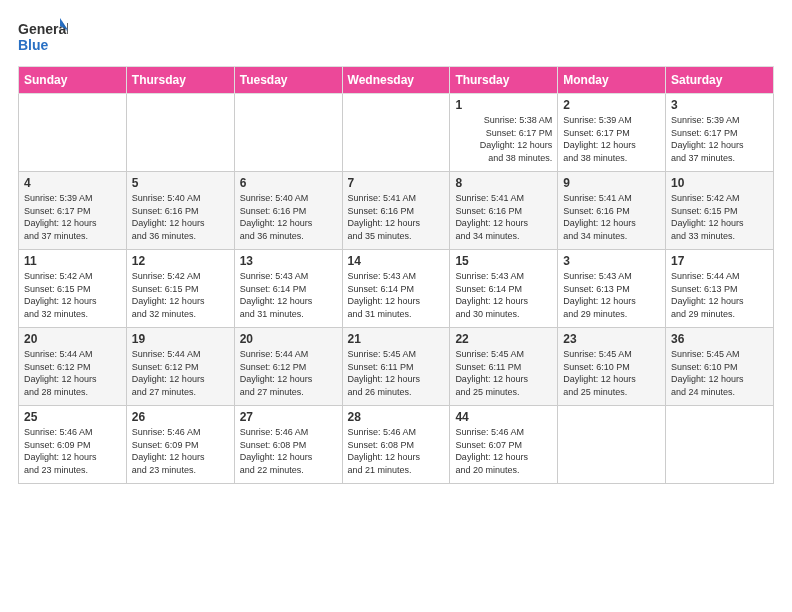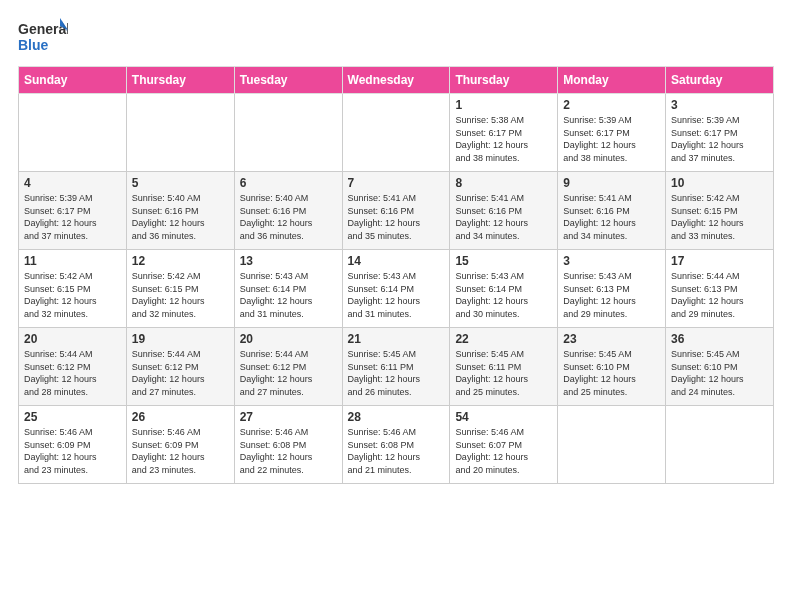--- a/index.html
+++ b/index.html
@@ -113,21 +113,21 @@
         </tr>
     </thead>
     <tbody id="calendar-body">
     <tr>
           <td class="empty-cell"></td>
           <td class="empty-cell"></td>
           <td class="empty-cell"></td>
           <td class="empty-cell"></td>
           <td>
             <span class="day-number">1</span>
-            <div class="day-info" style="white-space: pre-line;">Sunrise: 5:38 AM
+            <div class="day-info" style="white-space: pre-line; text-align: right;">Sunrise: 5:38 AM
 Sunset: 6:17 PM
 Daylight: 12 hours
 and 38 minutes.</div>
           </td>
           <td>
             <span class="day-number">2</span>
             <div class="day-info" style="white-space: pre-line;">Sunrise: 5:39 AM
 Sunset: 6:17 PM
 Daylight: 12 hours
 and 38 minutes.</div>
@@ -316,21 +316,21 @@
 and 22 minutes.</div>
           </td>
           <td>
             <span class="day-number">28</span>
             <div class="day-info" style="white-space: pre-line;">Sunrise: 5:46 AM
 Sunset: 6:08 PM
 Daylight: 12 hours
 and 21 minutes.</div>
           </td>
           <td>
-            <span class="day-number">54</span>
+            <span class="day-number">44</span>
             <div class="day-info" style="white-space: pre-line;">Sunrise: 5:46 AM
 Sunset: 6:07 PM
 Daylight: 12 hours
 and 20 minutes.</div>
           </td>
           <td class="empty-cell"></td>
           <td class="empty-cell"></td>
         </tr>
       </tbody>
   </table>

